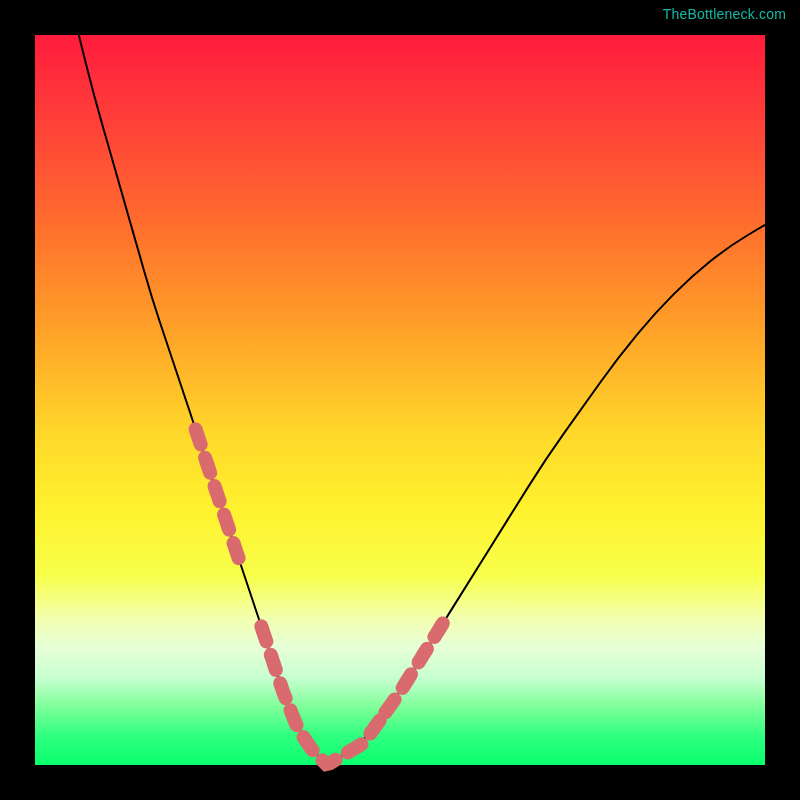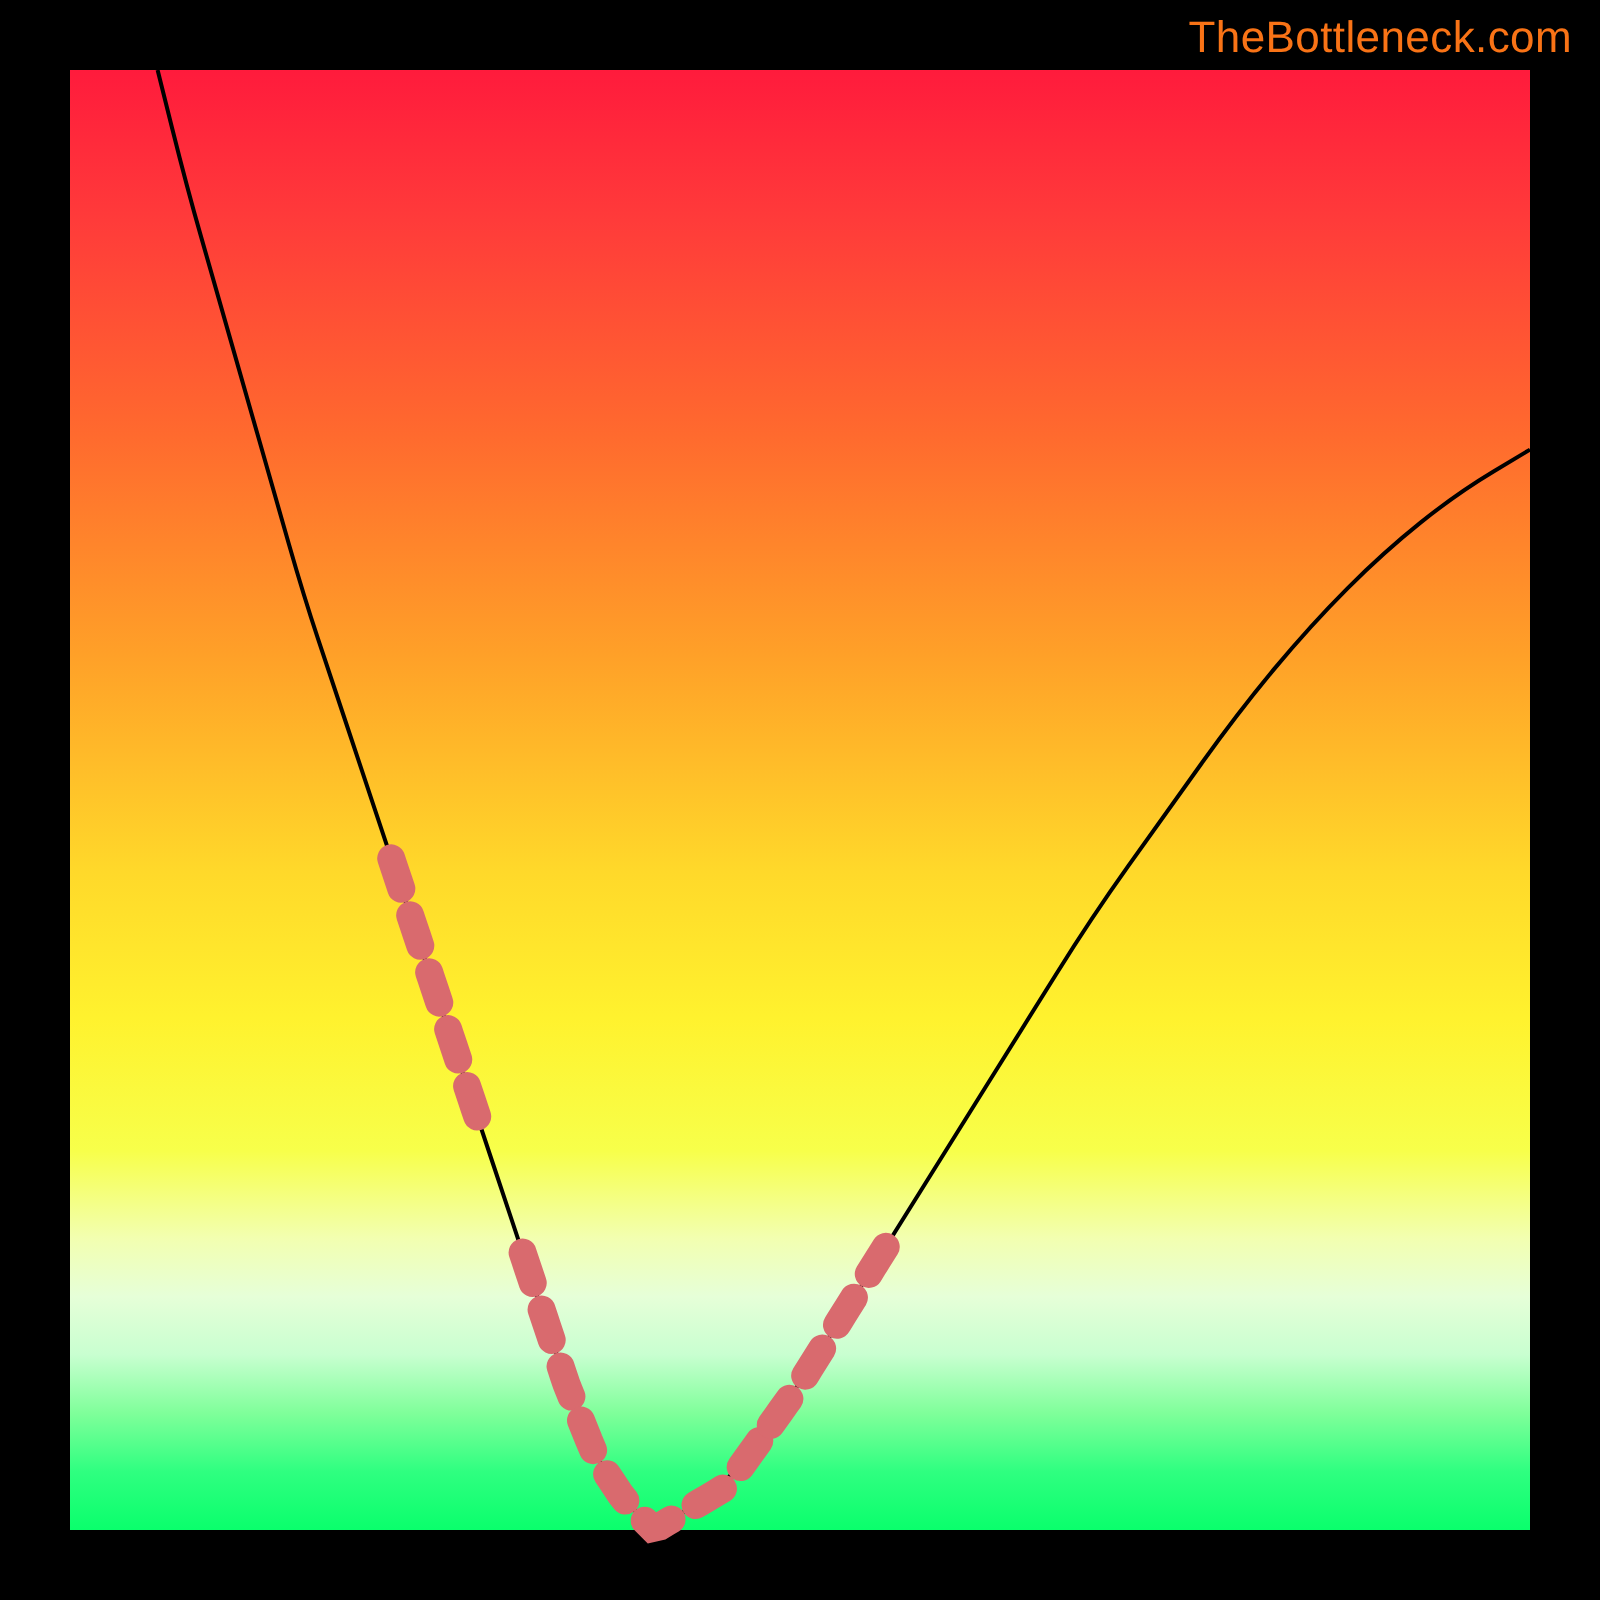--- a/index.html
+++ b/index.html
@@ -37,22 +37,22 @@
       #e6ffd8 84%,
       #c8ffd0 88%,
       #7fff9a 92%,
       #2fff80 96%,
       #0aff6c 100%);
   }
   .watermark {
     position: absolute;
     top: 6px;
     right: 14px;
-    color: #f97316;
-    font-size: 22px;
+    color: #14b8a6;
+    font-size: 14px;
     letter-spacing: 0.2px;
     user-select: none;
   }
   svg.curve {
     position: absolute;
     top: 0;
     left: 0;
     width: 730px;
     height: 730px;
     overflow: visible;

